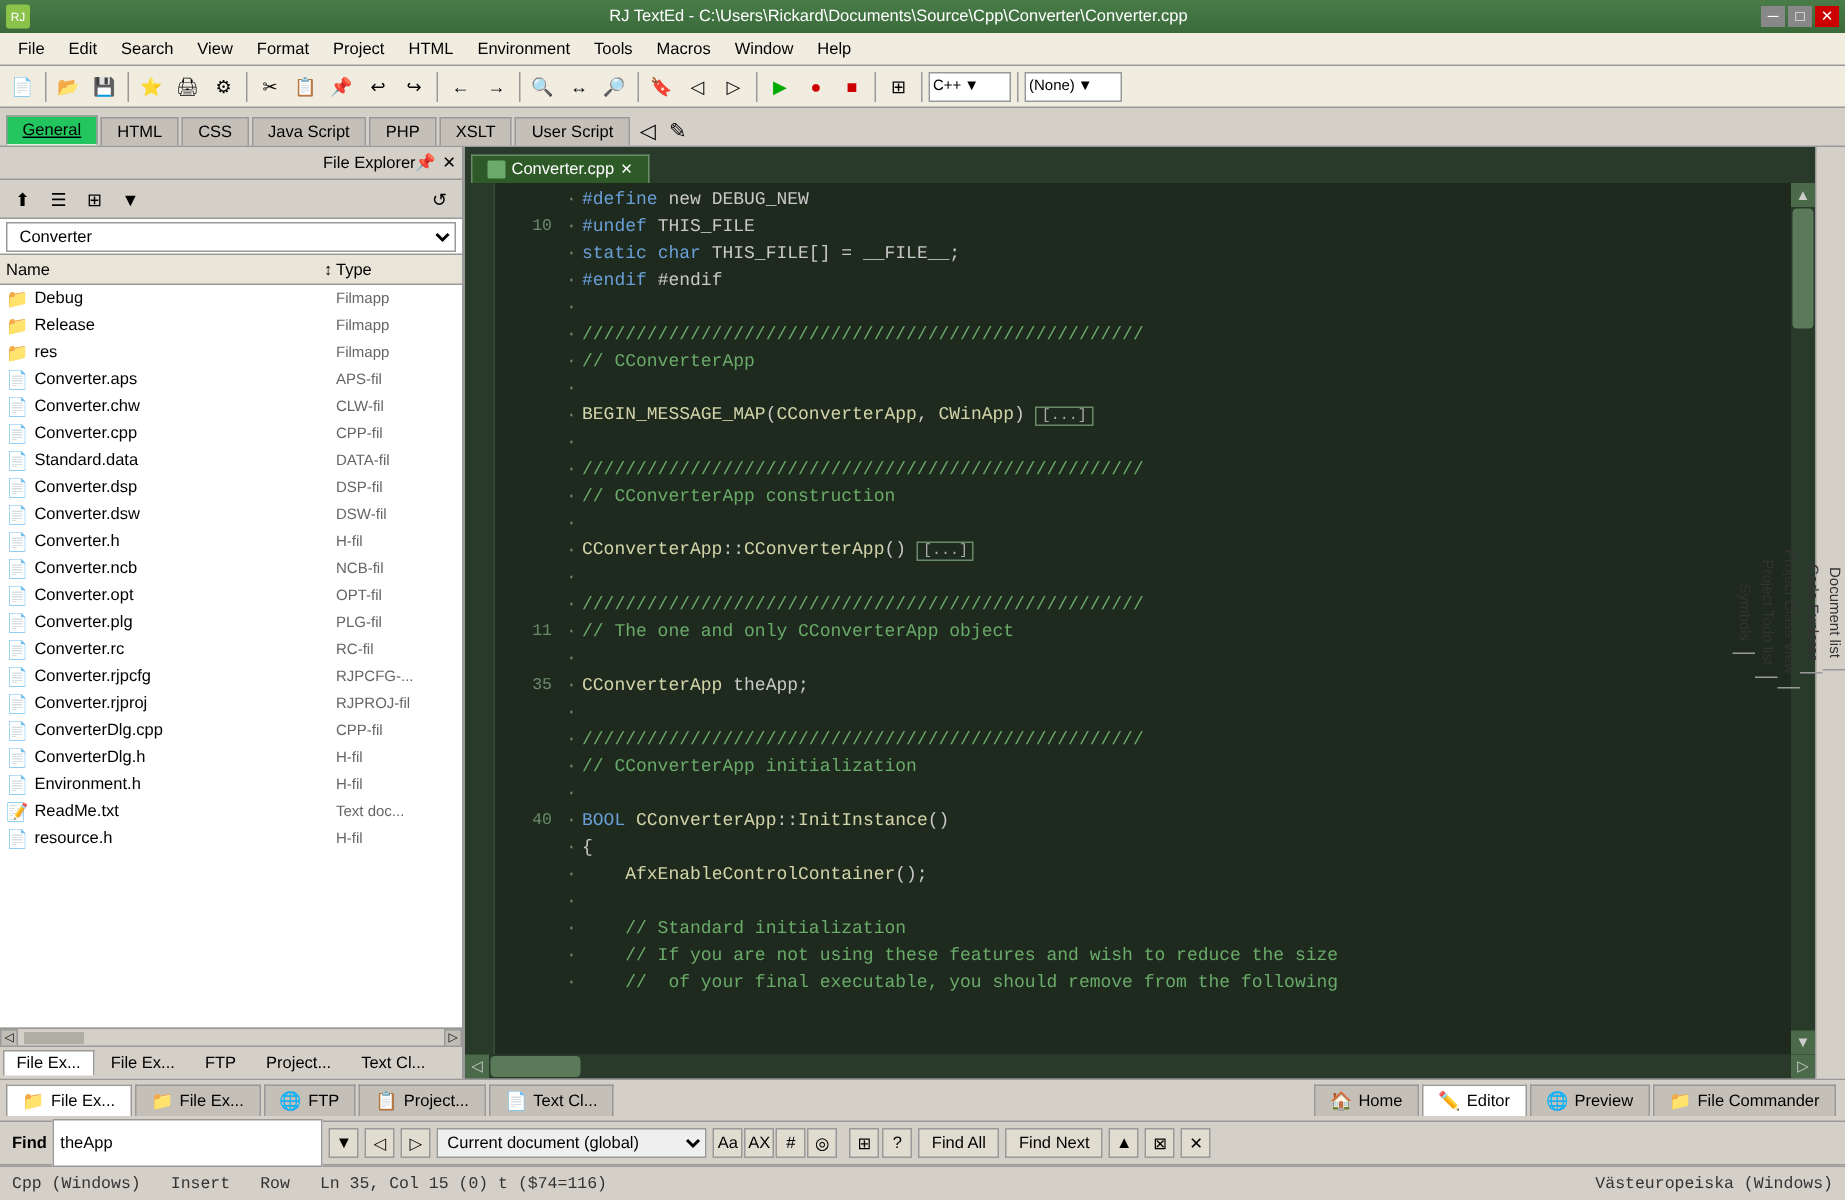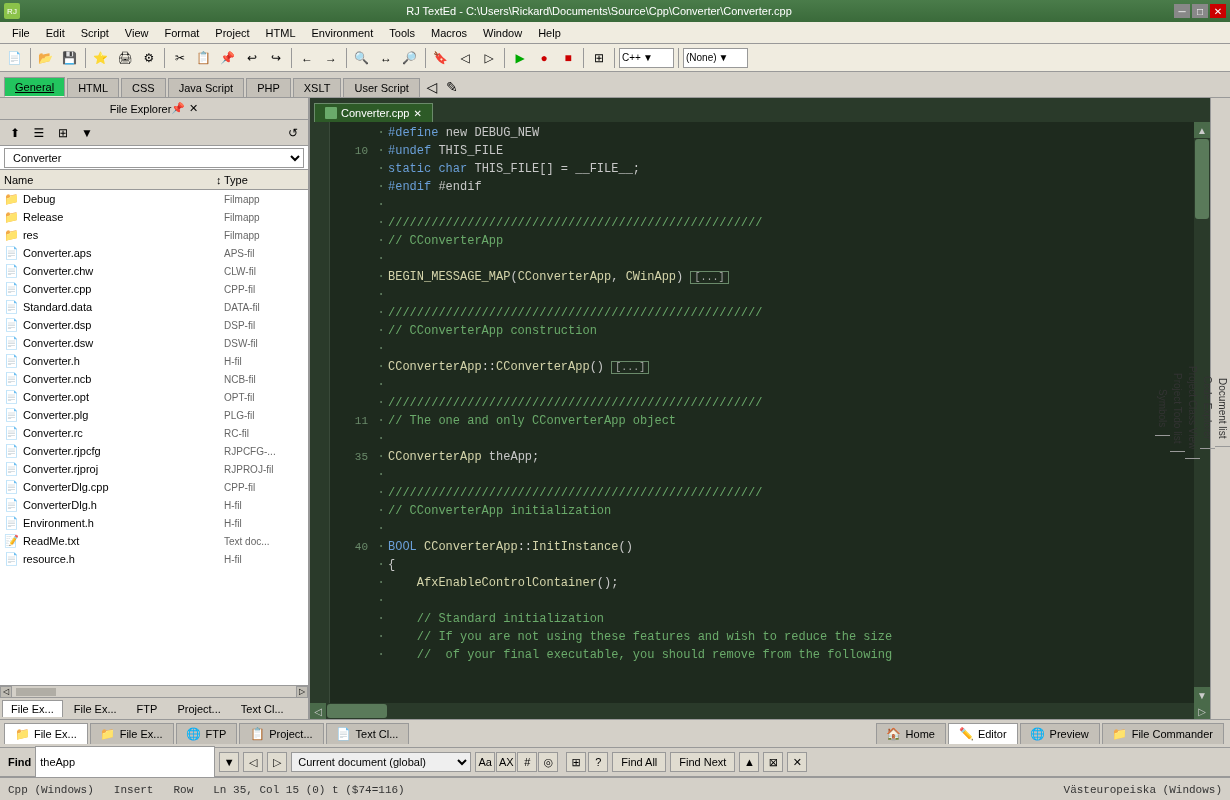--- a/index.html
+++ b/index.html
@@ -21,21 +21,21 @@
     
     #toolbar { background: #f0ece0; height: 28px; display: flex; align-items: center; padding: 2px 4px; border-bottom: 1px solid #999; gap: 2px; flex-wrap: nowrap; overflow: hidden; }
     .tb-btn { width: 22px; height: 22px; background: transparent; border: 1px solid transparent; cursor: pointer; display: flex; align-items: center; justify-content: center; font-size: 12px; border-radius: 2px; }
     .tb-sep { width: 1px; height: 20px; background: #999; margin: 0 2px; }
     .tb-dropdown { height: 20px; background: white; border: 1px solid #999; font-size: 10px; padding: 0 2px; cursor: pointer; display: flex; align-items: center; gap: 2px; }
     
     
     #tabbar-top { background: #d4d0c8; height: 26px; display: flex; align-items: flex-end; padding: 0 4px; border-bottom: 1px solid #999; }
     .doc-tab { padding: 3px 10px; font-size: 11px; cursor: pointer; background: #c4c0b8; border: 1px solid #999; border-bottom: none; margin-right: 2px; }
     .doc-tab.active { background: #22c55e; color: #000; border-bottom: 1px solid #f0ece0; text-decoration: underline; }
-    #fe-header { background: #d4d0c8; height: 22px; display: flex; align-items: center; justify-content: center; padding: 0 4px; font-size: 11px; border-bottom: 1px solid #999; }
+    #fe-header { background: #d4d0c8; height: 22px; display: flex; align-items: center; justify-content: flex-end; padding: 0 4px; font-size: 11px; border-bottom: 1px solid #999; }
     #fe-toolbar { background: #d4d0c8; height: 26px; display: flex; align-items: center; padding: 2px 4px; gap: 2px; border-bottom: 1px solid #999; }
     #fe-folder-bar { height: 24px; display: flex; align-items: center; padding: 2px 4px; border-bottom: 1px solid #999; background: white; }
     #fe-folder-select { flex: 1; height: 20px; border: 1px solid #999; background: white; font-size: 11px; padding: 0 4px; }
     #fe-list { flex: 1; overflow-y: auto; background: white; }
     .fe-item { height: 18px; display: flex; align-items: center; padding: 0 4px; cursor: pointer; font-size: 11px; }
     .fe-item .fe-name { flex: 1; overflow: hidden; text-overflow: ellipsis; white-space: nowrap; }
     .fe-item .fe-type { width: 80px; flex-shrink: 0; color: #666; font-size: 10px; }
     #editor-tabs { background: #2a3a2a; height: 24px; display: flex; align-items: flex-end; padding: 0 4px; }
     .editor-tab { padding: 3px 10px; font-size: 11px; cursor: pointer; background: #3a4a3a; color: #ccc; border: 1px solid #555; border-bottom: none; margin-right: 2px; display: flex; align-items: center; gap: 4px; }
     .editor-tab.active { background: #2d5a27; color: white; border-color: #6a8a6a; }
@@ -98,21 +98,21 @@
   <div class="win-controls">
     <div class="win-btn min">─</div>
     <div class="win-btn max">□</div>
     <div class="win-btn close">✕</div>
   </div>
 </div>
 
 <div id="menubar">
     <span>File</span>
     <span>Edit</span>
-    <span>Script</span>
+    <span>Search</span>
     <span>View</span>
     <span>Format</span>
     <span>Project</span>
     <span>HTML</span>
     <span>Environment</span>
     <span>Tools</span>
     <span>Macros</span>
     <span>Window</span>
     <span>Help</span>
   </div>

